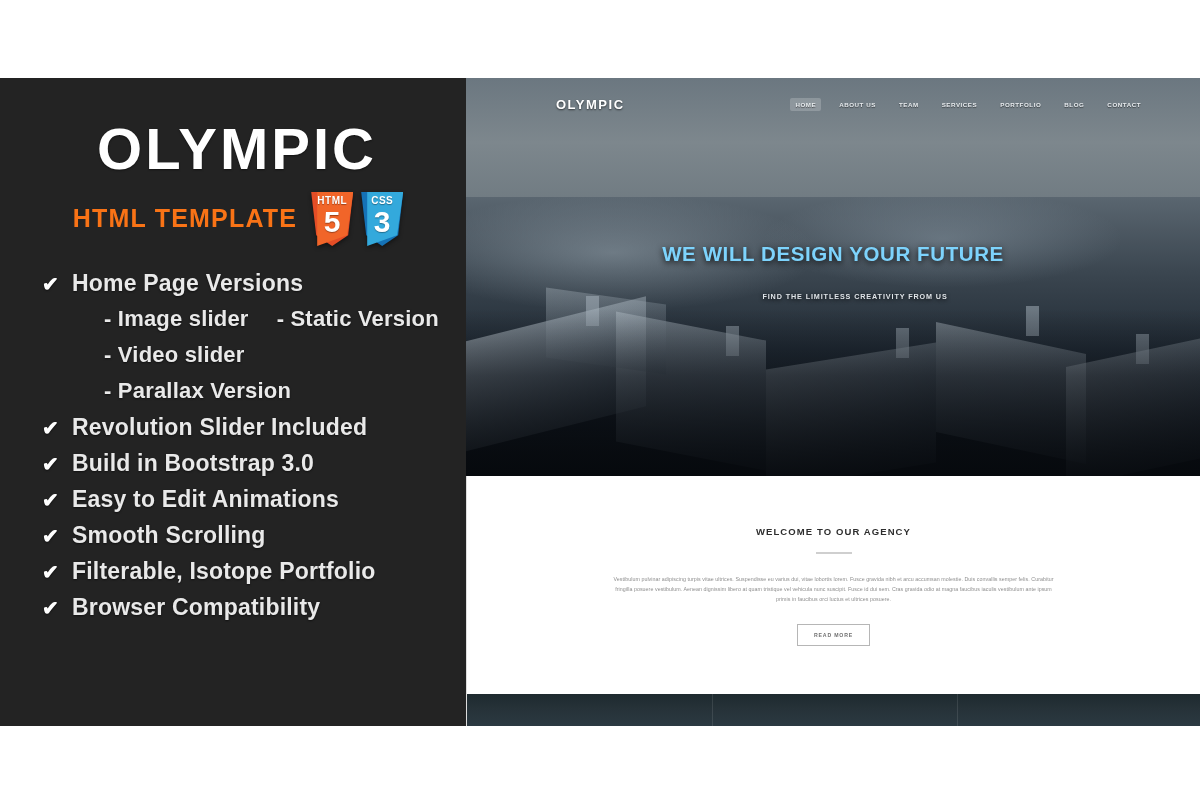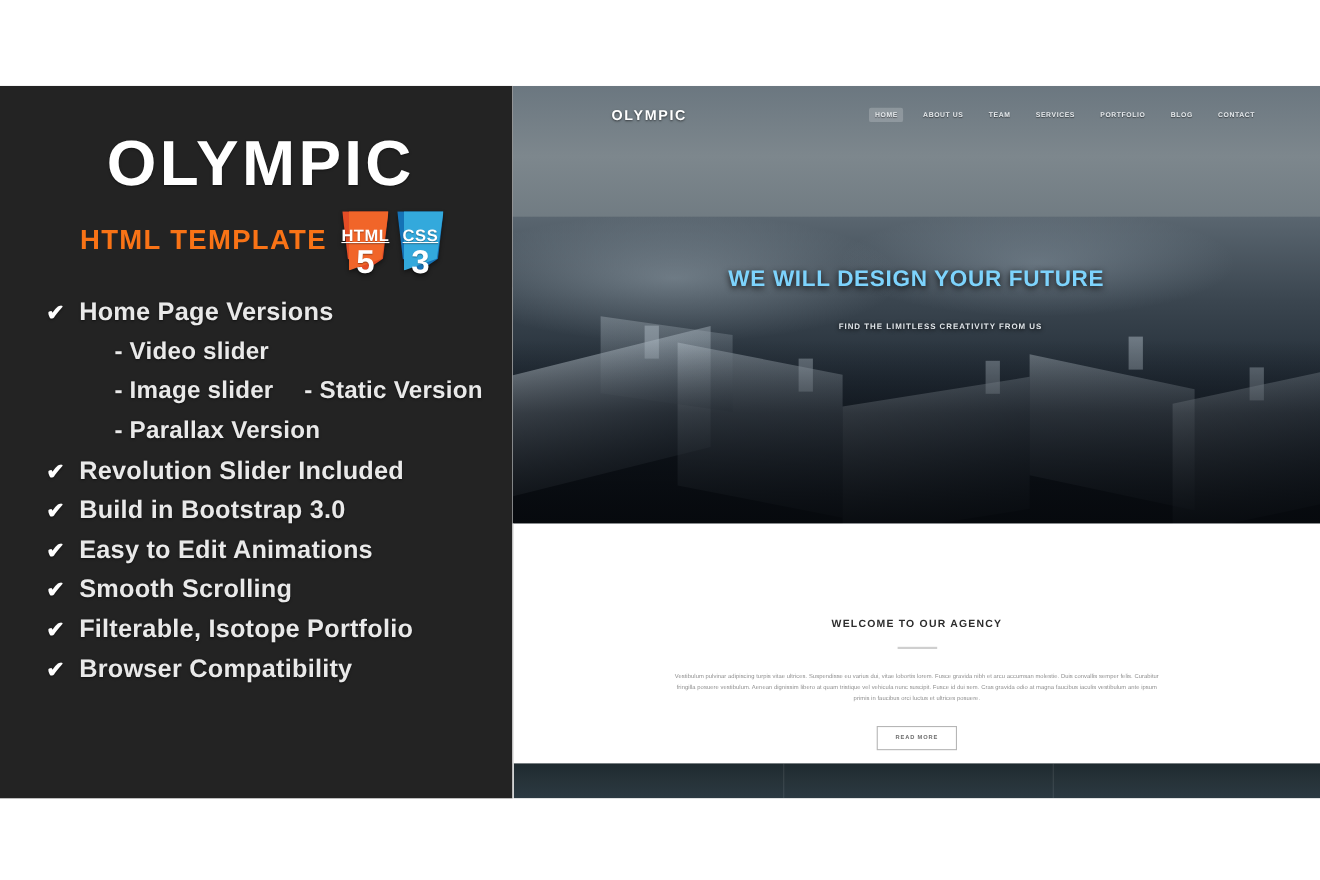--- a/index.html
+++ b/index.html
@@ -101,26 +101,25 @@
     position: absolute;
     left: 6px; top: 0;
     width: 36px; height: 54px;
     background: #33a9dc;
     clip-path: polygon(0% 0%, 100% 0%, 83% 80%, 0% 100%);
   }
   .badge .tag {
     position: relative;
     z-index: 3;
     color: #ffffff;
-    font-size: 15px;
+    font-size: 10px;
     font-weight: bold;
     letter-spacing: .5px;
-    margin-top: 14px;
+    margin-top: 3px;
     text-shadow: 0 1px 1px rgba(0,0,0,.35);
-    text-decoration: underline;
   }
   .badge .num {
     position: relative;
     z-index: 3;
     color: #ffffff;
     font-size: 30px;
     font-weight: bold;
     line-height: 30px;
     margin-top: 1px;
     text-shadow: 0 1px 1px rgba(0,0,0,.35);
@@ -304,21 +303,20 @@
     text-align: center;
     padding-top: 50px;
     box-sizing: border-box;
     border-left: 1px solid #dcdcdc;
   }
   .welcome-title {
     color: #2d2d2d;
     font-size: 9.5px;
     font-weight: bold;
     letter-spacing: 1.1px;
-    margin-top: 36px;
   }
   .welcome-rule {
     width: 36px;
     height: 2px;
     background: #cfcfcf;
     margin: 15px auto 0 auto;
   }
   .welcome-body {
     margin: 20px auto 0 auto;
     width: 452px;
@@ -387,27 +385,27 @@
       </div>
     </div>
 
     <ul class="feature-list">
 
       <li class="feat">
         <span class="check">✔</span>
         <span>Home Page Versions</span>
       </li>
 
-      <li class="feat indent-1">
-        <span>- Video slider</span>
-      </li>
-
       <li class="feat indent-1 row-pair">
         <span class="sub-dash">- Image slider</span>
         <span class="sub-dash">- Static Version</span>
+      </li>
+
+      <li class="feat indent-1">
+        <span>- Video slider</span>
       </li>
 
       <li class="feat indent-1">
         <span>- Parallax Version</span>
       </li>
 
       <li class="feat">
         <span class="check">✔</span>
         <span>Revolution Slider Included</span>
       </li>

